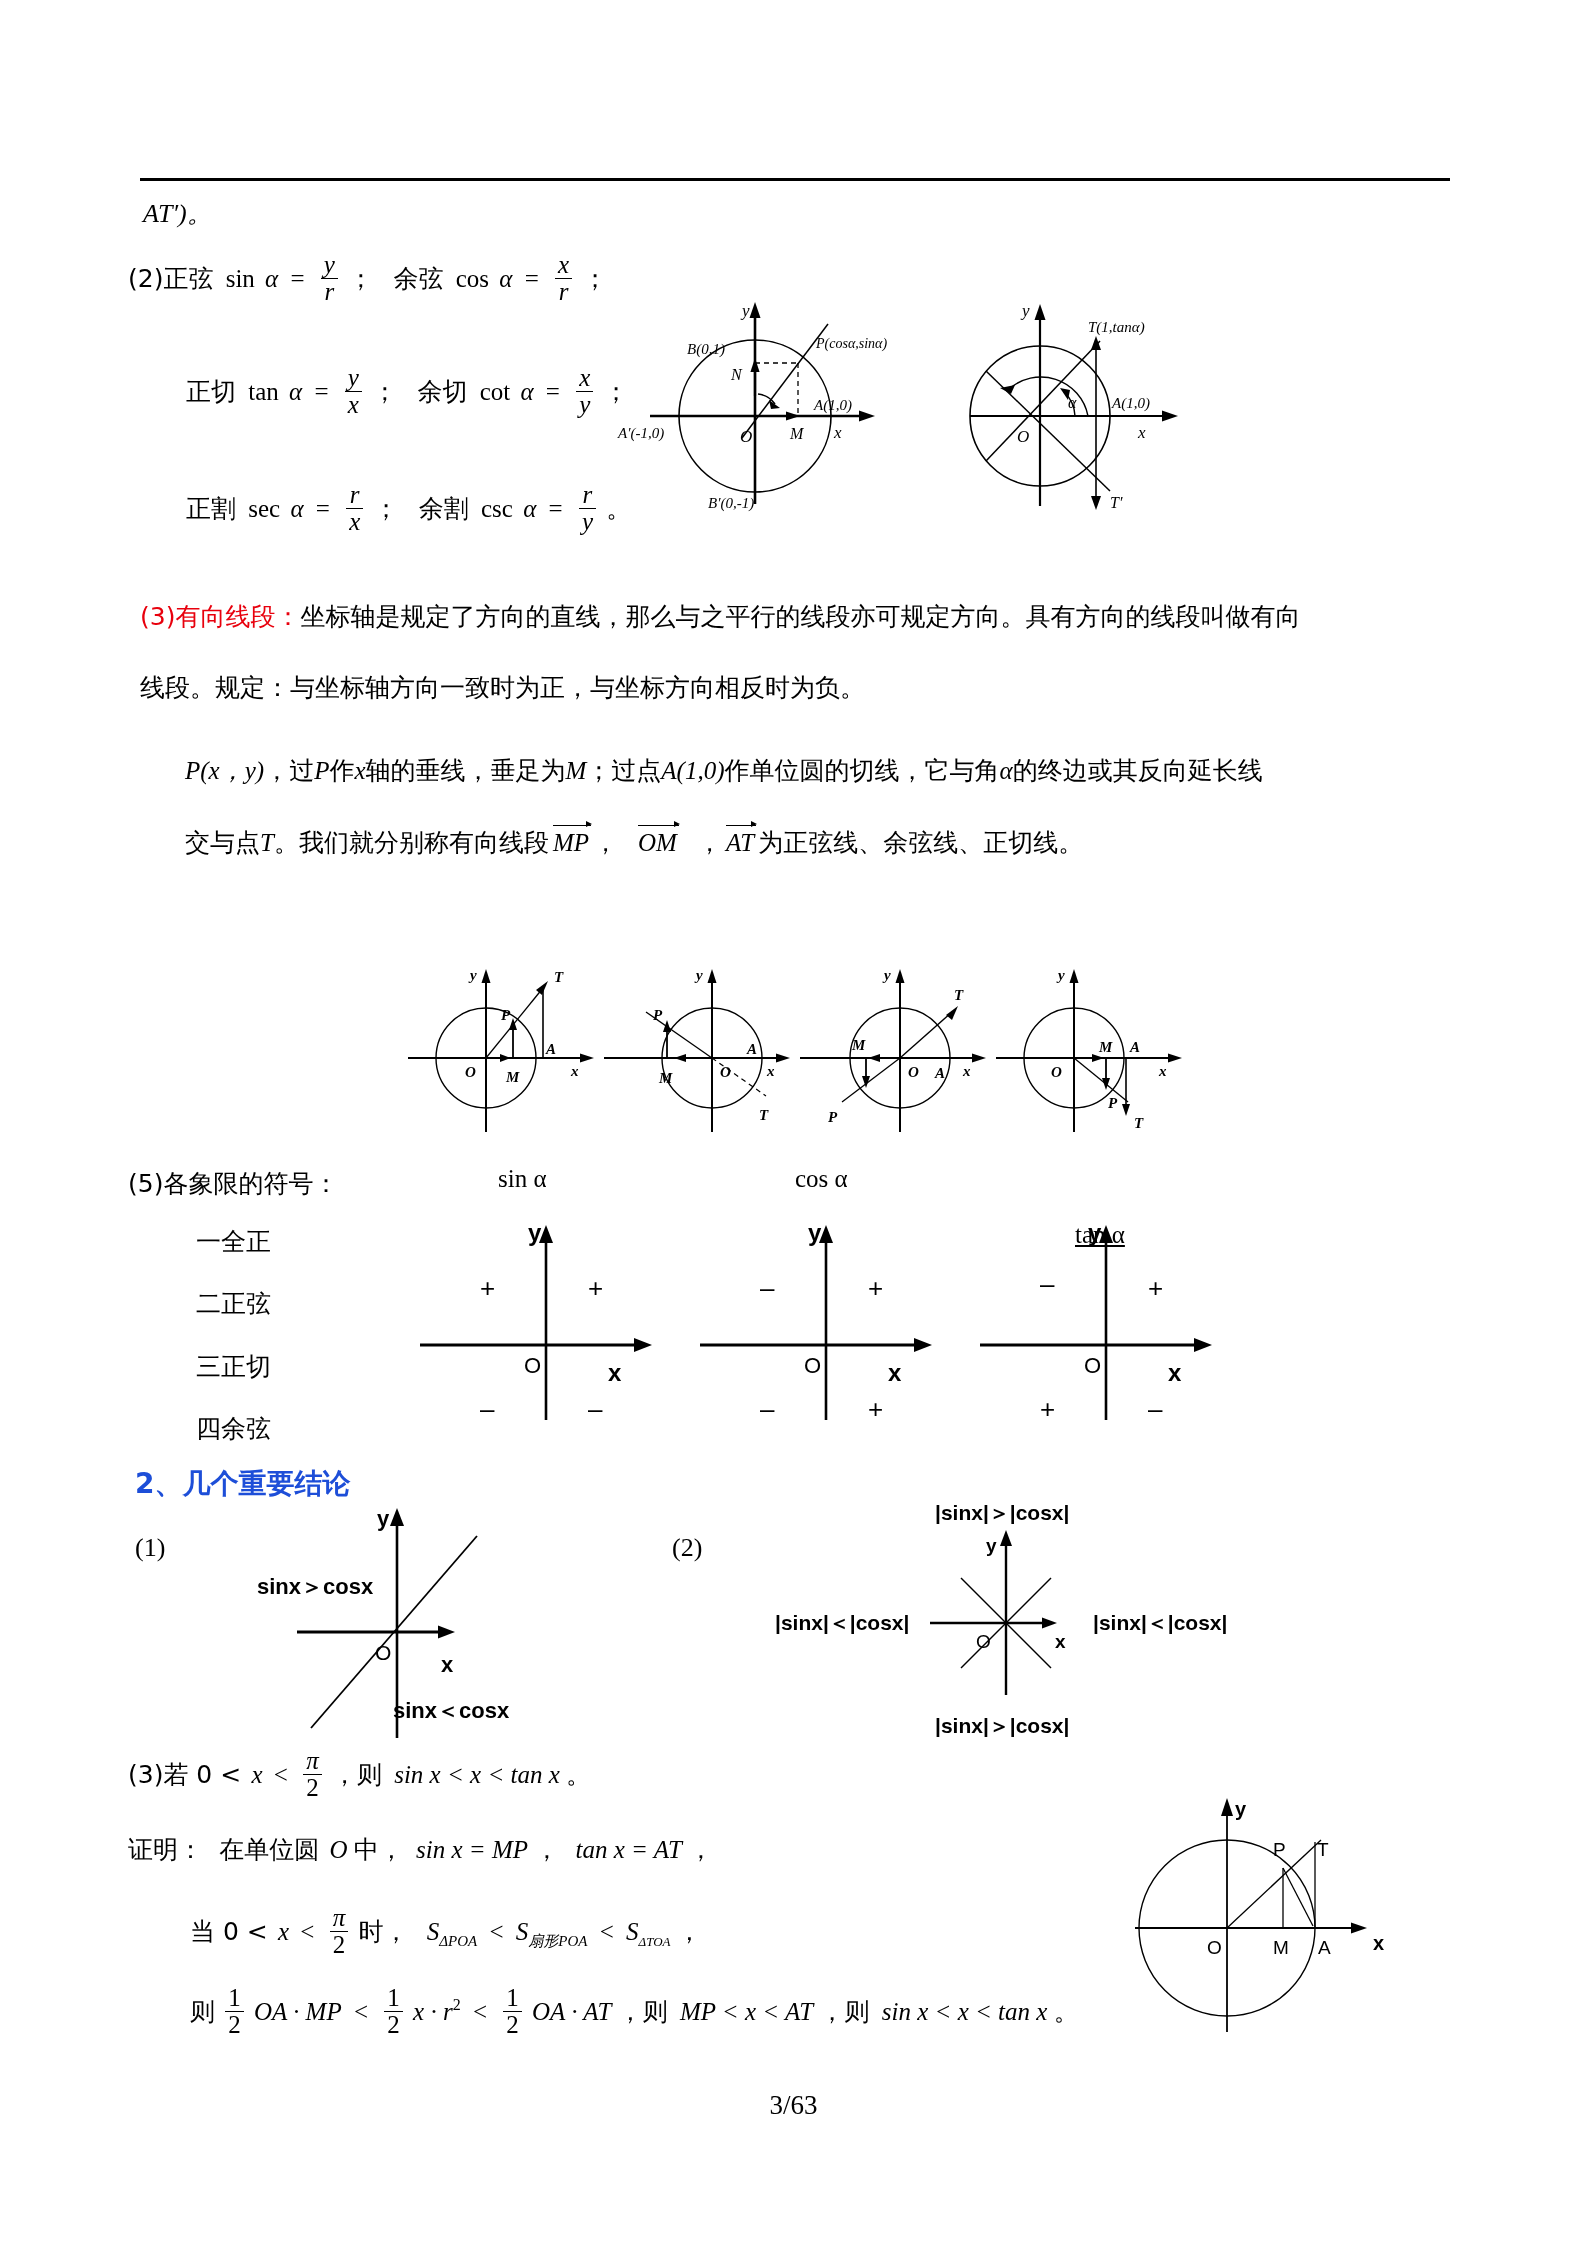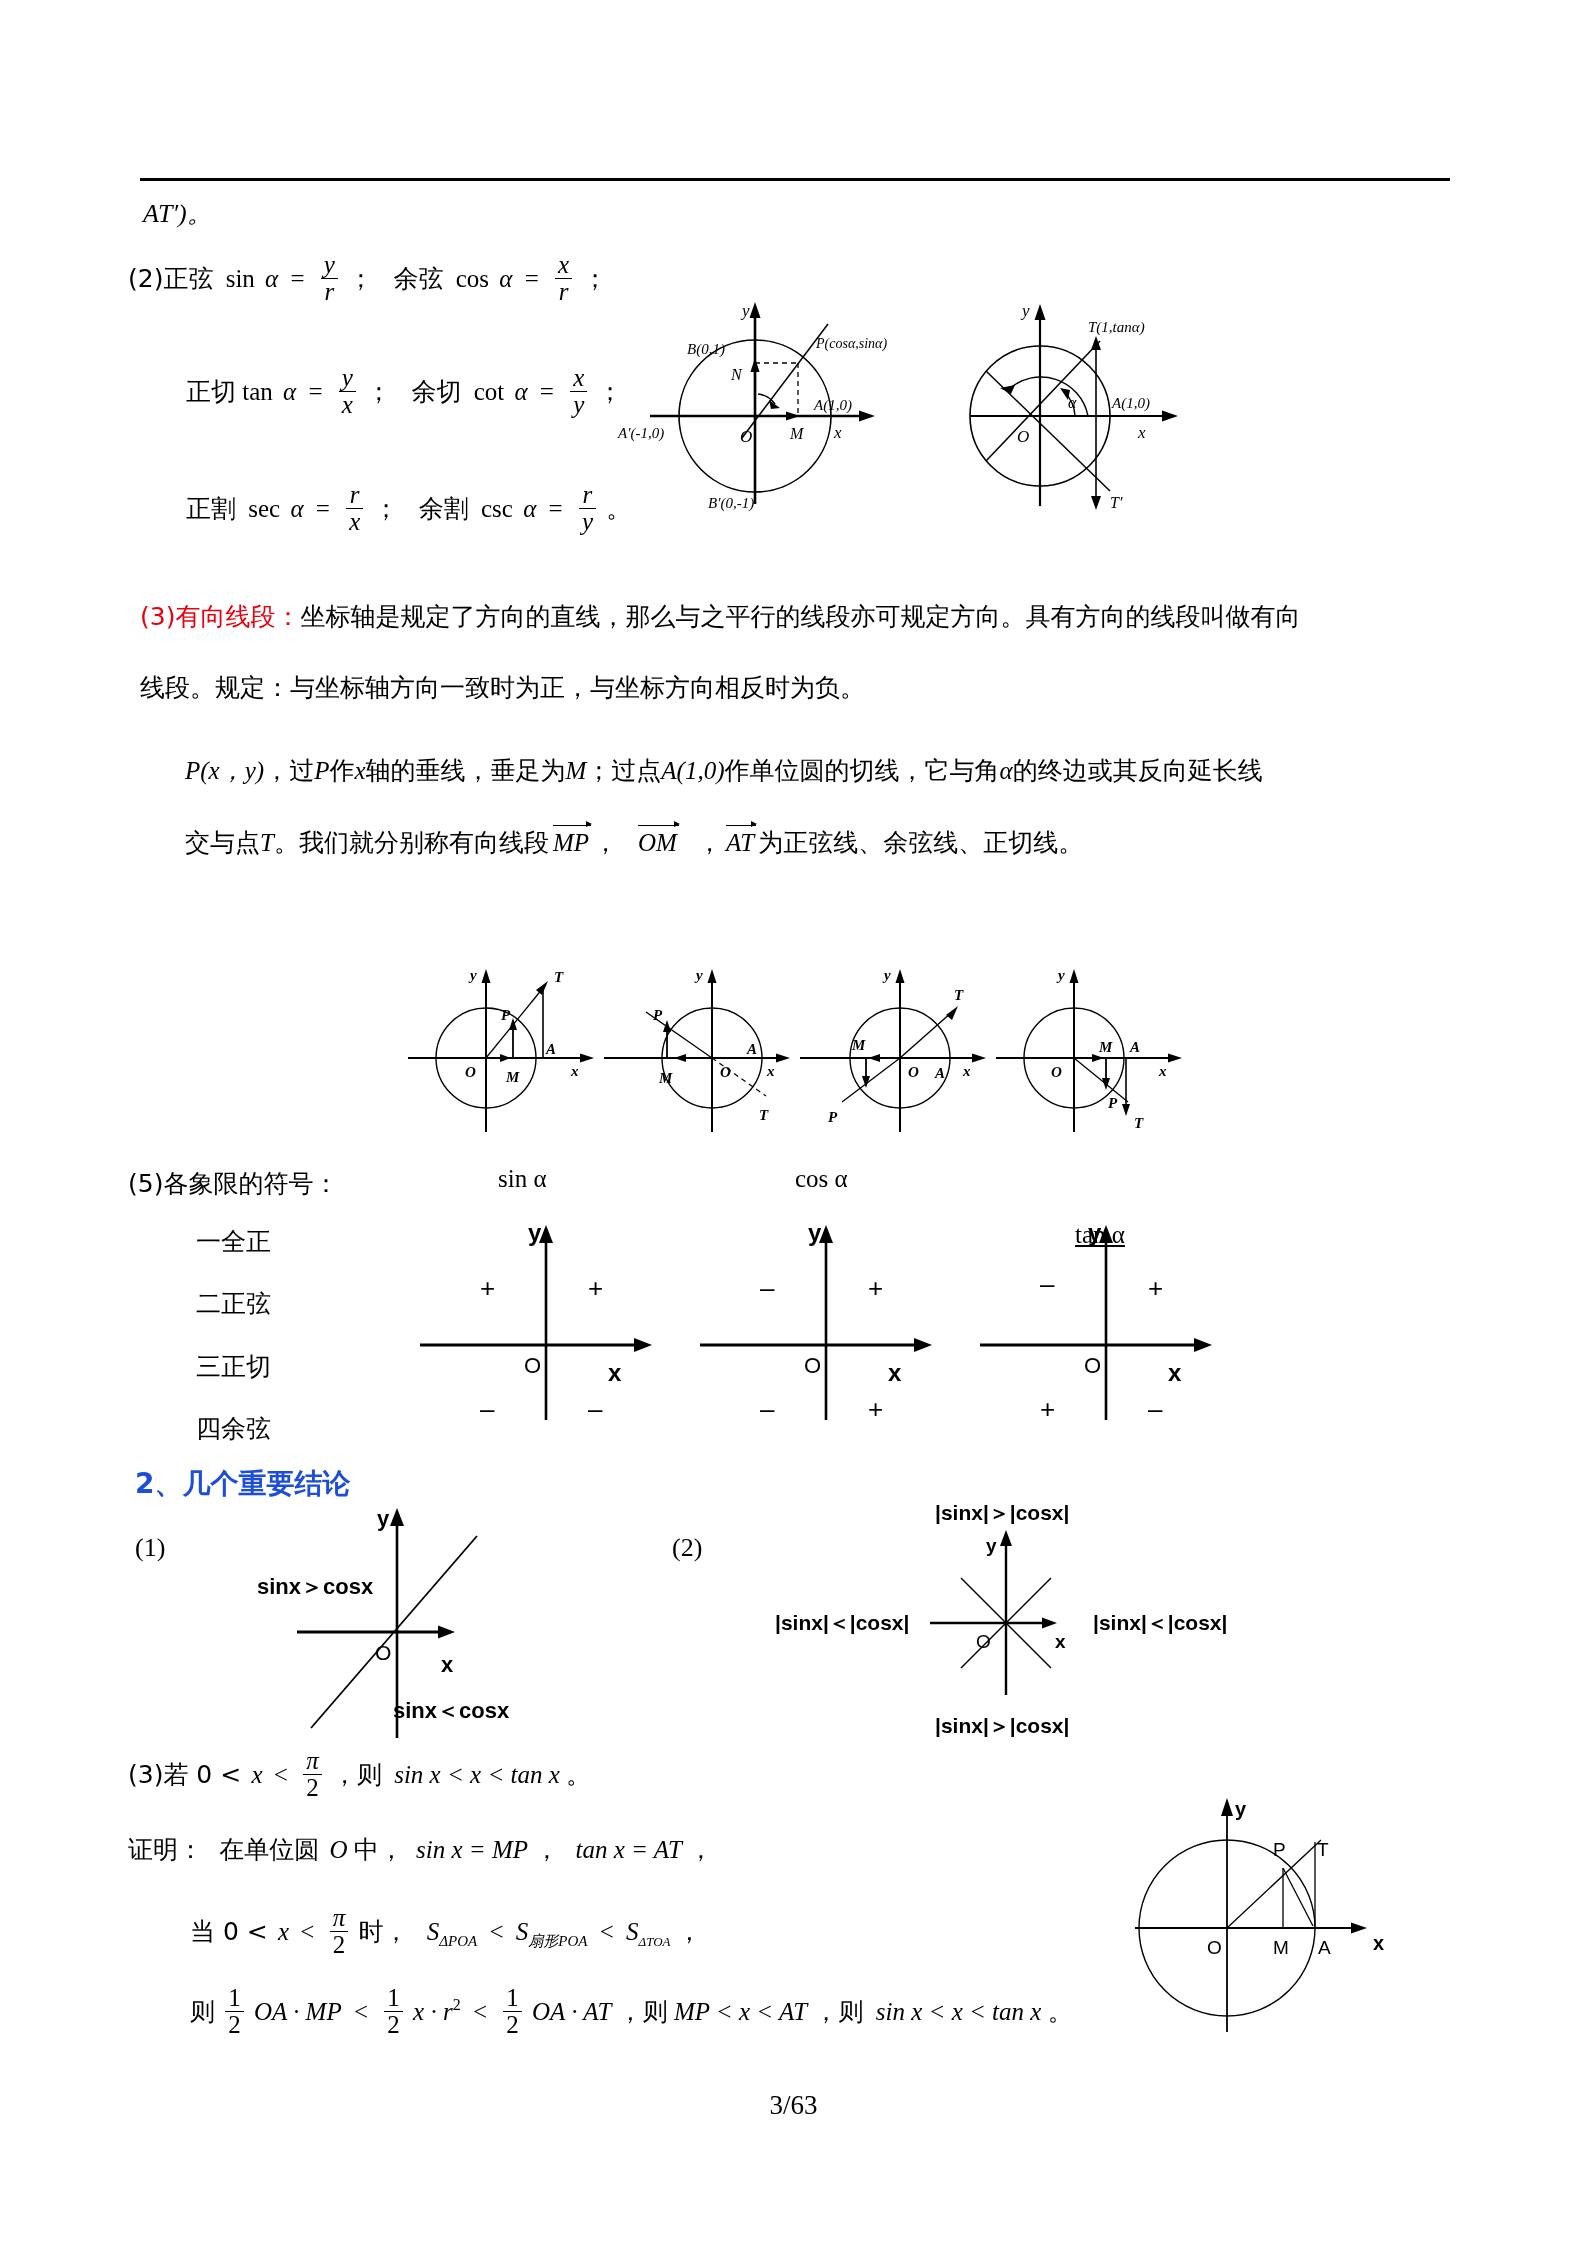--- a/index.html
+++ b/index.html
@@ -71,21 +71,21 @@
     <span style="margin:0 6px;">=</span>
     <span class="frac">
       <span class="num mi">x</span>
       <span class="den mi">r</span>
     </span>
     <span class="cn">；</span>
   </div>
 
   <div class="abs eqline" style="left:186px;top:365px;">
     <span class="cn">正切</span>
-    <span style="">tan</span>
+    <span style="margin-left:6px;">tan</span>
     <span class="mi" style="margin-left:4px;">α</span>
     <span style="margin:0 6px;">=</span>
     <span class="frac">
       <span class="num mi">y</span>
       <span class="den mi">x</span>
     </span>
     <span class="cn">；</span>
     <span class="cn" style="margin-left:14px;">余切</span>
     <span style="margin-left:6px;">cot</span>
     <span class="mi" style="margin-left:4px;">α</span>
@@ -467,21 +467,21 @@
       <span class="den">2</span>
     </span>
     <span class="mi">x · r</span><sup style="font-size:16px;">2</sup>
     <span style="margin:0 6px;">&lt;</span>
     <span class="frac">
       <span class="num">1</span>
       <span class="den">2</span>
     </span>
     <span class="mi">OA · AT</span>
     <span class="cn">，则</span>
-    <span class="mi" style="margin-left:0;">MP &lt; x &lt; AT</span>
+    <span class="mi" style="margin-left:6px;">MP &lt; x &lt; AT</span>
     <span class="cn">，则</span>
     <span class="mi" style="margin-left:6px;">sin x &lt; x &lt; tan x</span>
     <span class="cn">。</span>
   </div>
 
   <div class="abs" style="left:1135px;top:1790px;">
     <svg width="320" height="250" viewBox="0 0 320 250">
       <line class="stk" x1="0" y1="138" x2="218" y2="138" stroke-width="1.8"></line>
       <polygon points="232,138 216,132.5 216,143.5" fill="#000"></polygon>
       <line class="stk" x1="92" y1="242" x2="92" y2="22" stroke-width="1.8"></line>

